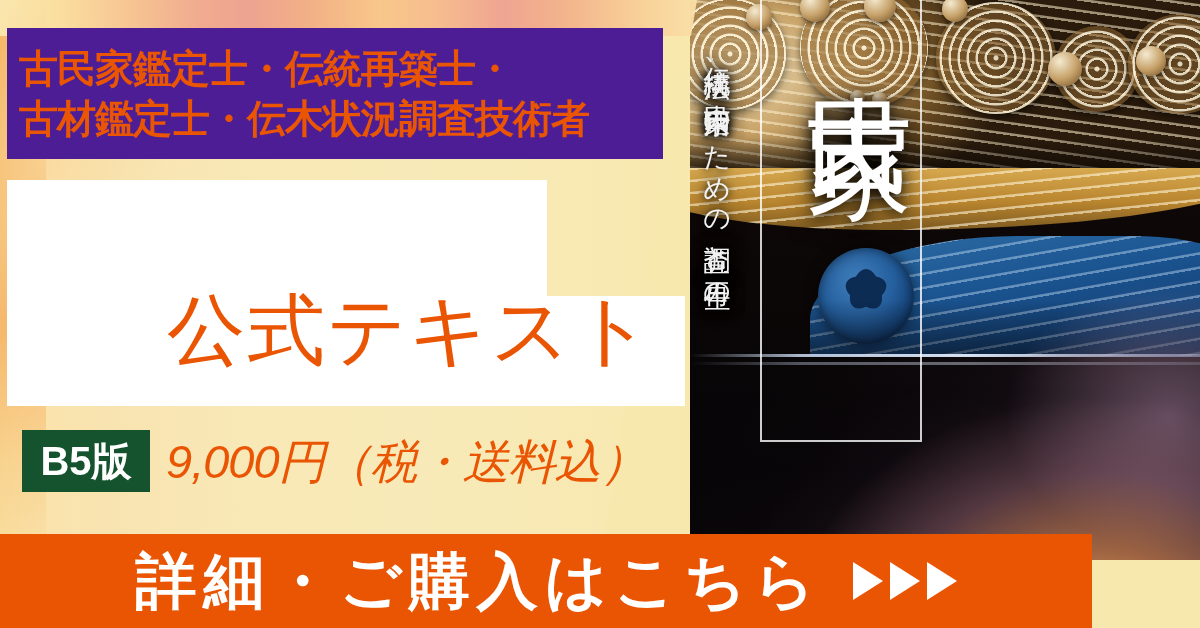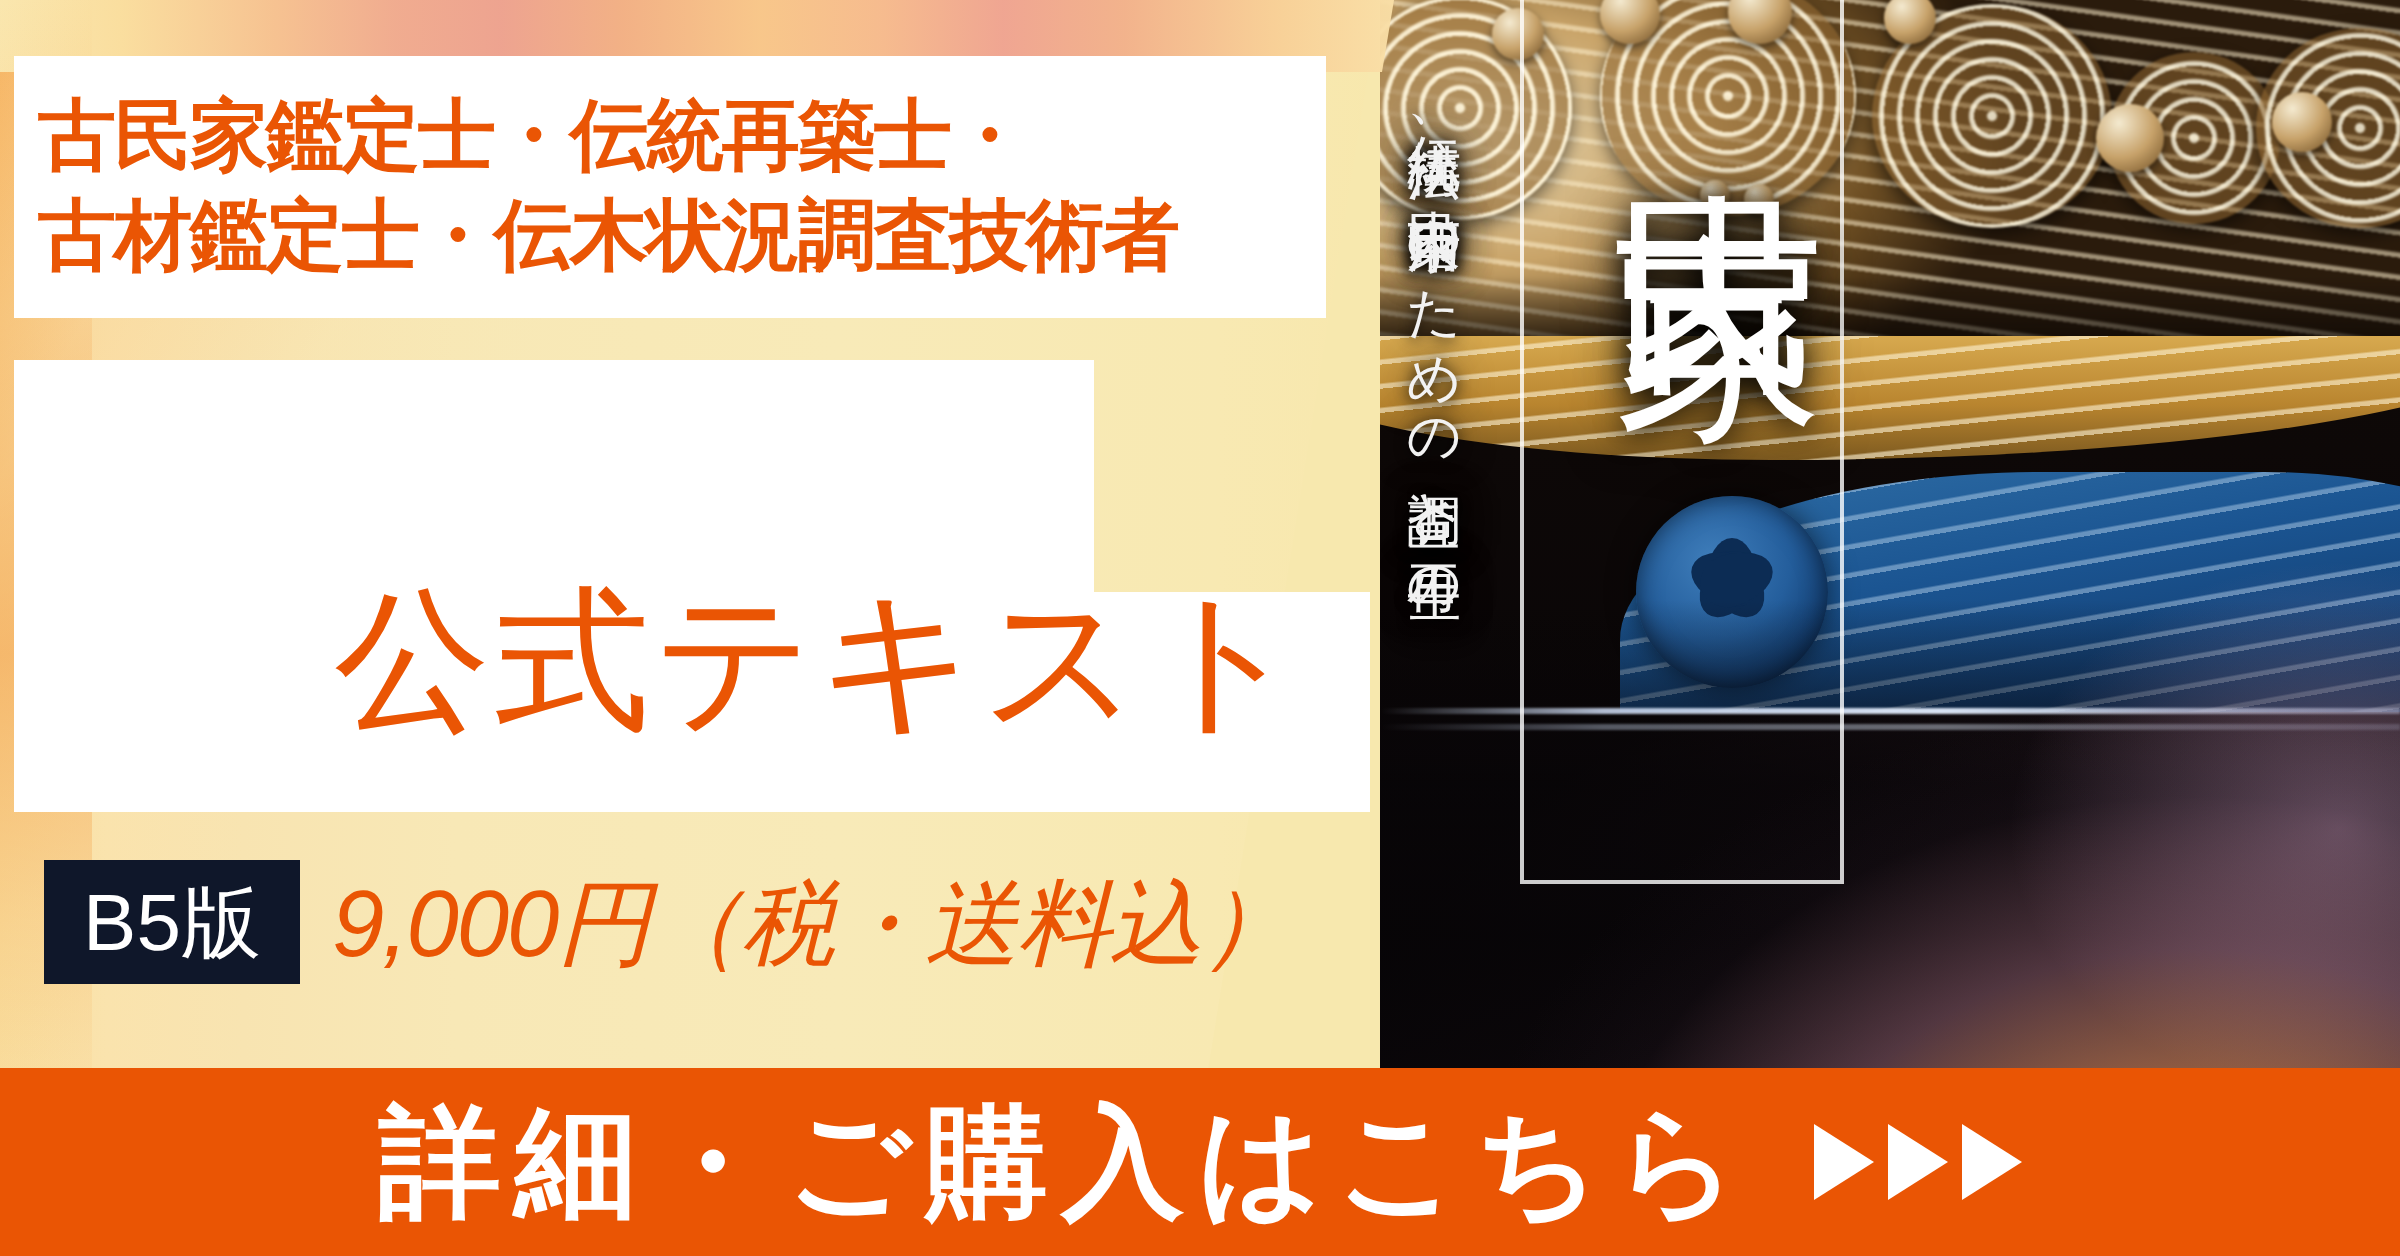--- a/index.html
+++ b/index.html
@@ -155,21 +155,21 @@
     opacity:.95;
   }
   .cream-left-glow {
     position:absolute; left:0; top:0; width:46px; height:560px;
     background:linear-gradient(175deg, rgba(243,160,72,.00) 0%, rgba(243,162,78,.18) 28%, rgba(242,152,64,.52) 58%, rgba(246,186,108,.34) 82%, rgba(248,226,160,.05) 100%);
   }
 
   
   .card-certs {
     position:absolute; left:7px; top:28px; width:656px; height:131px;
-    background:#ffffff;
+    background:#4c1d95;
     display:flex; align-items:center;
   }
   .certs-text {
     font-size:39px; line-height:1.28; color:#EA5504; font-weight:bold;
     letter-spacing:-1px; padding-left:12px; white-space:pre-line;
   }
 
   
   .card-main {
     position:absolute; left:7px; top:180px; width:678px; height:226px;
@@ -183,34 +183,34 @@
   }
   .head-l2 {
     position:absolute; left:160px; top:104px;
     font-size:78px; font-weight:normal; color:#EA5504; letter-spacing:2px;
     white-space:nowrap; line-height:1.2;
   }
 
   
   .badge-b5 {
     position:absolute; left:22px; top:430px; width:128px; height:62px;
-    background:#0f172a; color:#fff;
+    background:#14532d; color:#fff;
     display:flex; align-items:center; justify-content:center;
-    font-size:40px; font-weight:normal; letter-spacing:0px;
+    font-size:40px; font-weight:bold; letter-spacing:0px;
   }
   .price {
     position:absolute; left:166px; top:432px;
     font-size:47px; color:#EA5504; letter-spacing:-1px; white-space:nowrap;
     line-height:60px;
     font-style:italic;
   }
 
   
   .cta {
-    position:absolute; left:0; top:534px; width:1200px; height:94px;
+    position:absolute; left:0; top:534px; width:1092px; height:94px;
     background:#EA5504;
     display:flex; align-items:center; justify-content:center; gap:26px;
   }
   .cta-text {
     color:#fff; font-size:61px; font-weight:bold; letter-spacing:7px;
     white-space:nowrap; line-height:1;
   }
   .arrows { display:flex; align-items:center; gap:7px; margin-left:4px; }
   .arrow {
     width:0; height:0;

